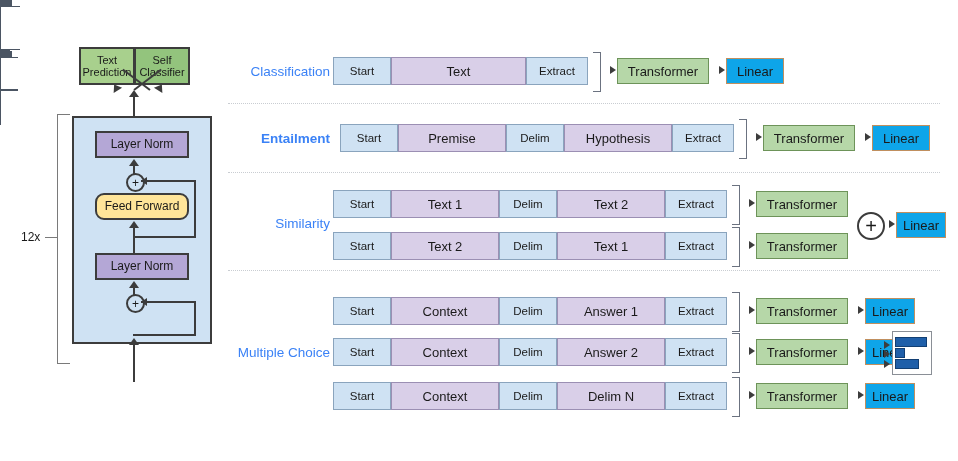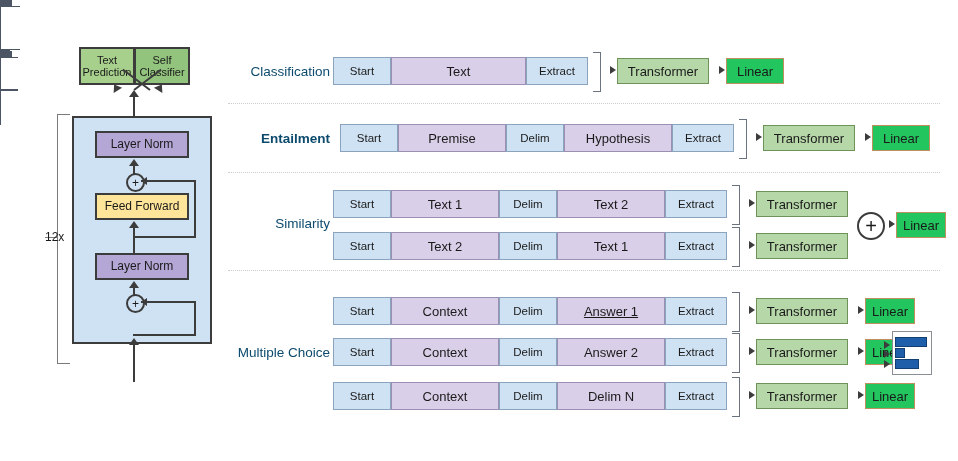--- a/index.html
+++ b/index.html
@@ -40,36 +40,36 @@
 
   
   .plus{position:absolute;border:2px solid #3c3c3c;border-radius:50%;
         background:#cfe2f3;display:flex;align-items:center;justify-content:center;
         font-size:12px;line-height:1;color:#1a1a1a;}
   .plus.big{background:#ffffff;font-size:20px;font-weight:400;}
 
   
   #rep-bracket{position:absolute;border:1px solid #7a7a7a;border-right:none;}
   #rep-tick{position:absolute;height:1px;background:#7a7a7a;}
-  #rep-label{position:absolute;font-size:12px;color:#1a1a1a;margin-left:24px;}
-
-  
-  .rowlabel{position:absolute;font-size:13.5px;color:#0c4a6e;
+  #rep-label{position:absolute;font-size:12px;color:#1a1a1a;}
+
+  
+  .rowlabel{position:absolute;font-size:13.5px;color:#3b82f6;
             text-align:right;white-space:nowrap;}
 
   .tok{position:absolute;box-sizing:border-box;border:1px solid #8aa4bd;
        display:flex;align-items:center;justify-content:center;
        font-size:11.5px;height:28px;}
   .tok.purple{background:#d9cfe8;border-color:#9b8fb3;}
   .tok.blue{background:#cfe2f3;border-color:#8aa4bd;}
 
   .tfm{position:absolute;box-sizing:border-box;background:#b6d7a8;
        border:1px solid #6d9359;display:flex;align-items:center;
        justify-content:center;font-size:13px;height:26px;}
-  .lin{position:absolute;box-sizing:border-box;background:#22c55e;
+  .lin{position:absolute;box-sizing:border-box;background:#0ea5e9;
        border:1px solid #c08f5e;display:flex;align-items:center;
        justify-content:center;font-size:13px;height:26px;}
 
   
   .brk{position:absolute;border:1.5px solid #6b7280;border-left:none;}
 
   .sep{position:absolute;height:0;border-top:1px dotted #c9cdd2;}
 
   
   #mc-out{position:absolute;background:#ffffff;border:1.5px solid #8a8f96;}
@@ -105,21 +105,21 @@
   <div class="arrow-up" style="left:129px;top:159px;"></div>
 
   <div class="plus" style="left:126px;top:173px;width:15px;height:15px;">
       <span>+</span>
     </div>
   <div class="ln ln-h" style="left:141px;top:180px;width:55px;"></div>
   <div class="ln ln-v" style="left:194px;top:180px;height:58px;"></div>
   <div class="ln ln-h" style="left:133px;top:236px;width:62px;"></div>
   <div class="arrow-r" style="left:141px;top:177px;transform:rotate(180deg);"></div>
 
-  <div class="box c-yellow heavy" style="left:95px;top:193px;width:94px;height:27px;font-size:12px;">
+  <div class="box c-yellow heavy" style="left:95px;top:193px;width:94px;height:27px;font-size:12px;border-radius:9px;">
       <span>Feed Forward</span>
     </div>
   <div class="ln ln-v" style="left:133px;top:228px;height:12px;"></div>
   <div class="arrow-up" style="left:129px;top:221px;"></div>
 
   <div class="box c-violet heavy" style="left:95px;top:253px;width:94px;height:27px;font-size:12px;">
       <span>Layer Norm</span>
     </div>
   <div class="ln ln-v" style="left:133px;top:240px;height:14px;"></div>
   <div class="ln ln-v" style="left:133px;top:288px;height:12px;"></div>
@@ -205,21 +205,21 @@
   </div>
 <div class="ln-thin ln-h" style="left:881px;top:224px;width:10px;"></div>
 <div class="arrow-r" style="left:889px;top:220px;"></div>
 <div class="lin" style="left:896px;top:212px;width:50px;">Linear</div>
 
 <div class="rowlabel" style="left:228px;top:345px;width:102px;">Multiple Choice</div>
 
 <div class="tok blue" style="left:333px;top:297px;width:58px;">Start</div>
 <div class="tok purple" style="left:391px;top:297px;width:108px;font-size:13px;">Context</div>
 <div class="tok blue" style="left:499px;top:297px;width:58px;">Delim</div>
-<div class="tok purple" style="left:557px;top:297px;width:108px;font-size:13px;text-decoration:underline;">Answer 1</div>
+<div class="tok purple" style="left:557px;top:297px;width:108px;font-size:13px;">Answer 1</div>
 <div class="tok blue" style="left:665px;top:297px;width:62px;">Extract</div>
 <div class="brk" style="left:732px;top:292px;width:7px;height:38px;"></div>
 <div class="ln-thin ln-h" style="left:739px;top:310px;width:12px;"></div>
 <div class="arrow-r" style="left:749px;top:306px;"></div>
 <div class="tfm" style="left:756px;top:298px;width:92px;">Transformer</div>
 <div class="ln-thin ln-h" style="left:848px;top:310px;width:12px;"></div>
 <div class="arrow-r" style="left:858px;top:306px;"></div>
 <div class="lin" style="left:865px;top:298px;width:50px;">Linear</div>
 
 <div class="tok blue" style="left:333px;top:338px;width:58px;">Start</div>

